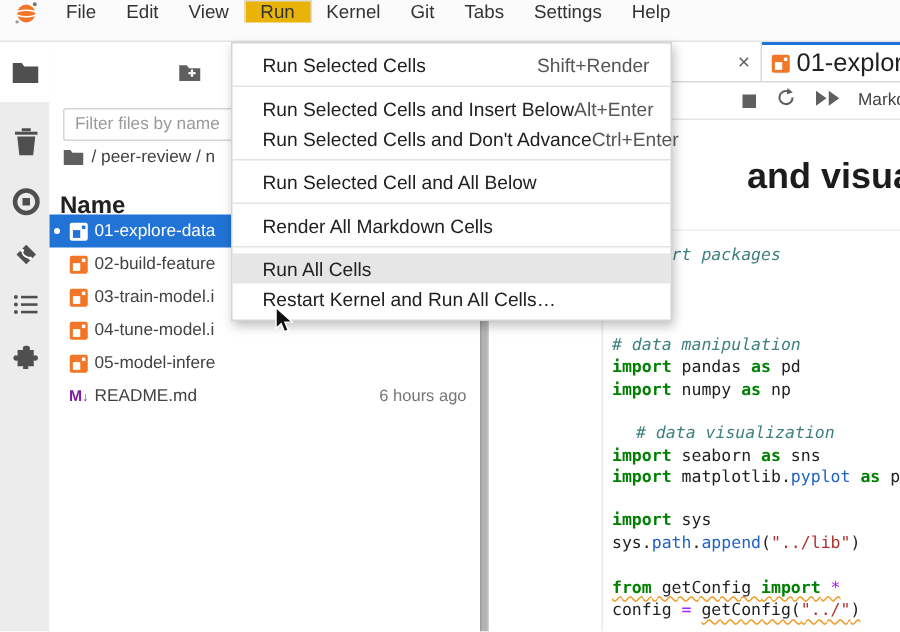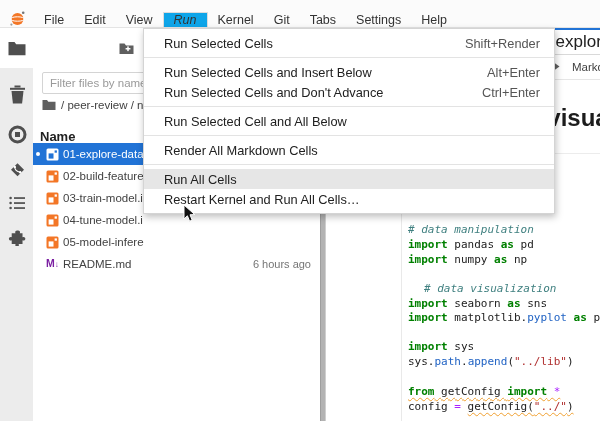--- a/index.html
+++ b/index.html
@@ -2,43 +2,43 @@
 <html><head>
 <meta charset="utf-8">
 <style>
   * { margin:0; padding:0; box-sizing:border-box; }
   html,body { width:600px; height:421px; overflow:hidden; background:#fff;
     font-family:"Liberation Sans", sans-serif; }
   #app { position:relative; width:600px; height:421px; background:#fff; }
 
   
   #menubar { position:absolute; left:0; top:0; width:600px; height:28px;
-    background:#fbfbfb; border-bottom:1px solid #e4e4e4; display:flex; align-items:flex-end; z-index:15; }
+    background:#fbfbfb; border-bottom:1px solid #e4e4e4; display:flex; align-items:flex-start; z-index:15; }
   #logo { width:34px; display:flex; align-items:center; justify-content:center; }
   #menubar-items { display:flex; align-items:stretch; }
   .mb-item { padding:0 10px; font-size:12.5px; color:#333; display:flex; align-items:center; cursor:default; }
-  .mb-item.active { background:#0ea5e9; border:1px solid #dcdcdc; border-bottom:none; position:relative; z-index:22;font-style:italic; }
+  .mb-item.active { background:#eab308; border:1px solid #dcdcdc; border-bottom:none; position:relative; z-index:22; }
 
   
   #sidebar { position:absolute; left:0; top:28px; width:33px; height:393px; background:#ececec; }
   #sidebar-active-bg { position:absolute; left:0; top:0; width:33px; height:40px; background:#fff; }
   .sb-icon { position:absolute; left:7px; width:20px; height:20px; display:flex; align-items:center; justify-content:center; }
   .sb-icon svg { display:block; }
 
   
   #filebrowser { position:absolute; left:33px; top:28px; width:287px; height:393px; background:#fff; }
   #new-launcher-btn { position:absolute; left:11px; top:10px; width:64px; height:21px; border-radius:2px;
     display:flex; align-items:center; justify-content:center; color:#fff; font-size:15px; font-weight:bold; }
   #new-folder-btn { position:absolute; left:85px; top:12px; width:17px; height:17px; }
   #filter-input { position:absolute; left:9px; top:44px; width:272px; height:22px; border:1px solid #d4d4d4;
     border-radius:2px; padding:0 7px; font-size:11.5px; color:#333; font-family:"Liberation Sans",sans-serif; }
   #filter-input::placeholder { color:#9a9a9a; }
   #breadcrumb { position:absolute; left:9px; top:69px; height:16px; display:flex; align-items:center; font-size:11.5px; color:#424242; }
   #breadcrumb svg { margin-right:5px; }
-  #name-header { position:absolute; left:7px; top:101px; font-size:13px; font-weight:bold; color:#212121; }
+  #name-header { position:absolute; left:7px; top:101px; font-size:16px; font-weight:bold; color:#212121; }
   #file-list { position:absolute; left:0; top:115px; width:287px; }
   .file-row { height:22px; display:flex; align-items:center; position:relative; font-size:11.5px; color:#424242; }
   .file-row.selected { background:#2173d6; color:#fff; }
   .dirty-dot { position:absolute; left:3px; top:9px; width:4px; height:4px; border-radius:50%; background:#fff; }
   .file-icon { width:13px; height:13px; margin-left:13px; flex:none; }
   .file-icon svg { display:block; }
   .md-glyph { margin-left:13px; flex:none; width:13px; font-weight:bold; font-size:10.5px; color:#7b1fa2; line-height:13px; }
   .md-glyph .dn { font-size:8px; }
   .file-name { margin-left:4px; white-space:nowrap; }
   .file-modified { margin-left:auto; padding-right:9px; color:#757575; font-size:11px; }
@@ -70,21 +70,21 @@
   .tk-t { color:#212121;margin-top:20px; }
   .tk-k { color:#008000; font-weight:bold; }
   .tk-c { color:#408080; font-style:italic; }
   .tk-s { color:#b03030; }
   .tk-p { color:#2163c4;margin-top:48px; }
   .tk-o { color:#aa22ff; }
   .tk-u { text-decoration:underline; text-decoration-style:wavy; text-decoration-color:#f0a030;
     text-decoration-thickness:1px; text-underline-offset:2px; }
 
   
-  #run-menu { position:absolute; left:143px; top:28px; width:412px; background:#fff;
+  #run-menu { position:absolute; left:154px; top:28px; width:294px; background:#fff;
     border:1px solid #d4d4d4; box-shadow:1px 3px 7px rgba(0,0,0,.25); z-index:21; padding:4px 0; }
   .menu-item { height:20px; display:flex; align-items:center; padding:0 14px 0 20px; font-size:12.8px; color:#212121; }
   .menu-item .mi-label { flex:1; white-space:nowrap; }
   .menu-item .mi-shortcut { color:#555; white-space:nowrap; }
   .menu-item.disabled { color:#b9b9b9; }
   .menu-item.hover { background:#e6e6e6; }
   .menu-sep { border-top:1px solid #e3e3e3; margin:4px 0; }
 
   
   #cursor { position:absolute; left:183px; top:204px; z-index:30; }

